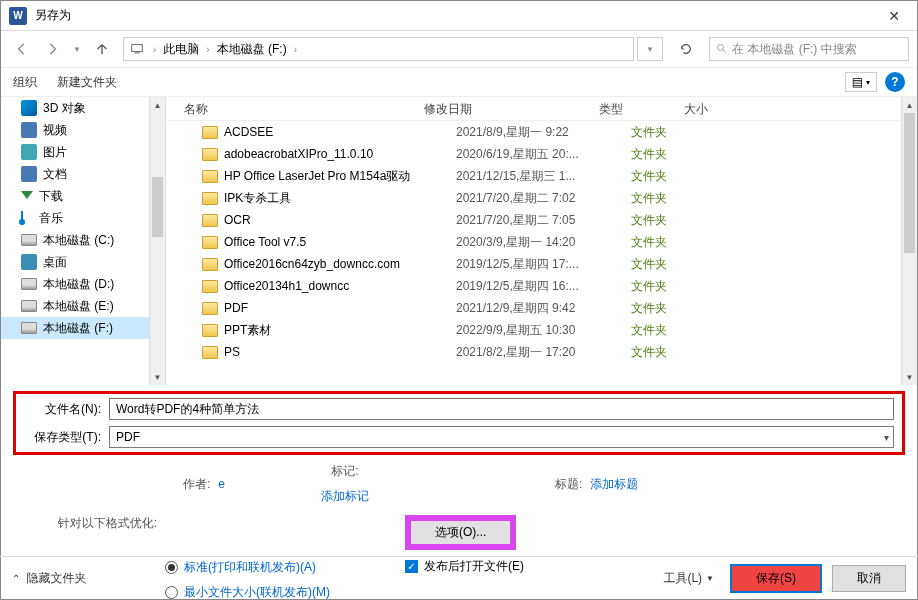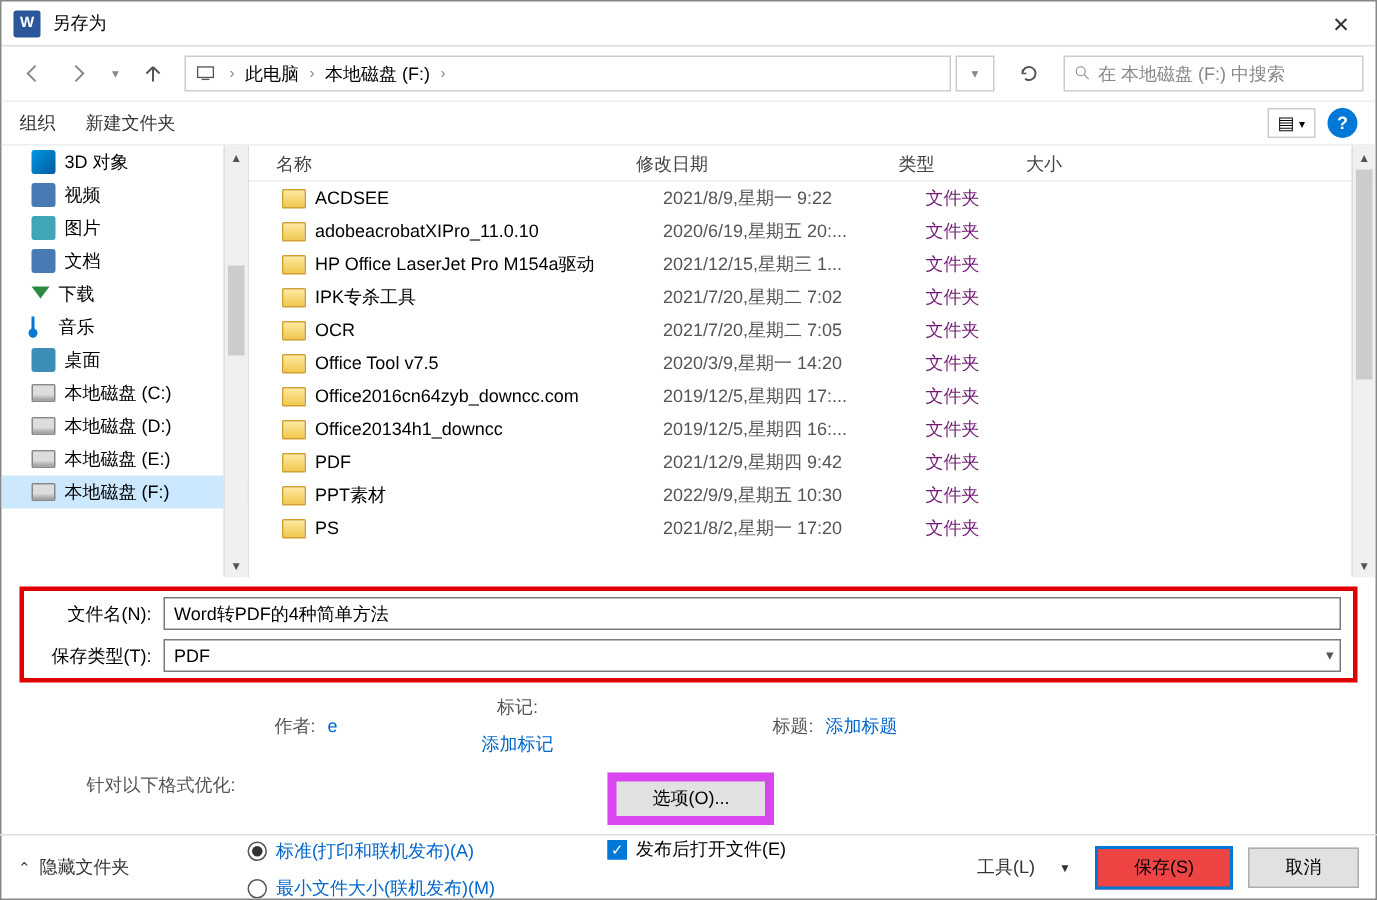--- a/index.html
+++ b/index.html
@@ -50,25 +50,25 @@
 
 .filelist { flex: 1; position: relative; overflow: hidden; }
 .fl-scroll { position: absolute; right: 0; top: 0; bottom: 0; width: 16px; background: #f0f0f0; border-left: 1px solid #ddd; }
 .fl-thumb { position: absolute; left: 2px; right: 2px; top: 16px; height: 140px; background: #ccc; }
 .col-headers { height: 24px; display: flex; border-bottom: 1px solid #eee; }
 .col-h { padding: 4px 8px; color: #444; border-right: 1px solid transparent; }
 .col-h.name { width: 250px; padding-left: 18px; }
 .col-h.date { width: 175px; }
 .col-h.type { width: 85px; }
 .col-h.size { width: 80px; }
-.file-row { height: 22px; display: flex; align-items: center; padding-left: 22px; }
+.file-row { height: 22px; display: flex; align-items: center; padding-left: 36px; }
 .folder-icon { width: 16px; height: 13px; background: linear-gradient(#ffe9a0,#f0c850); border-radius: 1px; margin-right: 6px; border: 1px solid #d0a030; }
 .fr-name { width: 232px; color: #000; }
 .fr-date { width: 175px; color: #555; }
-.fr-type { width: 85px; color: #701a75; }
+.fr-type { width: 85px; color: #4d7c0f; }
 
 .form-area { padding: 6px 12px 0; }
 .highlight { border: 3px solid #e00000; padding: 0; margin-bottom: 6px; }
 .form-row { display: flex; align-items: center; height: 26px; margin: 2px 8px; }
 .form-label { width: 85px; text-align: right; padding-right: 8px; color: #000; }
 .form-input { flex: 1; height: 22px; border: 1px solid #7a7a7a; padding: 0 6px; background: #fff; }
 .form-combo { flex: 1; height: 22px; border: 1px solid #7a7a7a; padding: 0 6px; display: flex; align-items: center; background: #fff; position: relative; }
 .combo-arrow { position: absolute; right: 4px; font-size: 10px; color: #555; }
 
 .meta-row { display: flex; align-items: center; padding: 2px 12px; gap: 20px; }
@@ -91,21 +91,21 @@
 .btn-opt { padding: 3px 24px; border: 6px solid #d946ef; background: #e1e1e1; }
 .check-row { display: flex; align-items: center; gap: 6px; }
 .check { width: 13px; height: 13px; border: 1px solid #555; display: flex; align-items: center; justify-content: center; }
 .check.checked { background: #0078d7; border-color: #0078d7; }
 .check.checked::after { content: '✓'; color: #fff; font-size: 10px; }
 
 .footer { position: absolute; bottom: 0; left: 0; right: 0; height: 44px; border-top: 1px solid #ddd; display: flex; align-items: center; padding: 0 12px; }
 .hide-folders { display: flex; align-items: center; gap: 6px; color: #333; }
 .hide-folders .chev { font-size: 10px; }
 .footer-right { margin-left: auto; display: flex; gap: 10px; align-items: center; }
-.tools { display: flex; align-items: center; gap: 16px; color: #333; padding: 0 6px; }
+.tools { display: flex; align-items: center; gap: 4px; color: #333; padding: 0 6px; }
 .tools .dd { font-size: 8px; }
 .btn { padding: 4px 24px; border: 1px solid #adadad; background: #e1e1e1; }
 .btn.primary { border: 2px solid #0078d7; background: #ef4444; }
 </style>
 </head>
 <body>
 
 <div class="titlebar">
   <span class="word-icon">W</span>
   <span class="title">另存为</span>
@@ -190,26 +190,26 @@
       </div>
       <div class="sb-item">
         <span class="sb-icon ic-dl"></span>
         <span>下载</span>
       </div>
       <div class="sb-item">
         <span class="sb-icon ic-music"></span>
         <span>音乐</span>
       </div>
       <div class="sb-item">
+        <span class="sb-icon ic-drive"></span>
+        <span>本地磁盘 (C:)</span>
+      </div>
+      <div class="sb-item">
         <span class="sb-icon ic-desk"></span>
         <span>桌面</span>
-      </div>
-      <div class="sb-item">
-        <span class="sb-icon ic-drive"></span>
-        <span>本地磁盘 (C:)</span>
       </div>
       <div class="sb-item">
         <span class="sb-icon ic-drive"></span>
         <span>本地磁盘 (D:)</span>
       </div>
       <div class="sb-item">
         <span class="sb-icon ic-drive"></span>
         <span>本地磁盘 (E:)</span>
       </div>
       <div class="sb-item selected">
@@ -322,21 +322,21 @@
 
   <div class="meta-row">
     <div class="meta-col1 meta-group">
       <span class="meta-label">作者:</span>
       <span class="meta-link">e</span>
     </div>
     <div class="meta-col2 meta-group">
       <span class="meta-label">标记:</span>
       <span class="meta-link">添加标记</span>
     </div>
-    <div class="meta-col3 meta-group" style="margin-left:50px;align-items:center;">
+    <div class="meta-col3 meta-group" style="margin-left:90px;align-items:center;">
       <span class="meta-label">标题:</span>
       <span class="meta-link">添加标题</span>
     </div>
   </div>
 
   <div class="opts">
     <div class="opts-left">
       <div class="opts-label">针对以下格式优化:</div>
       <div class="opts-radios">
         <div class="radio-row">

